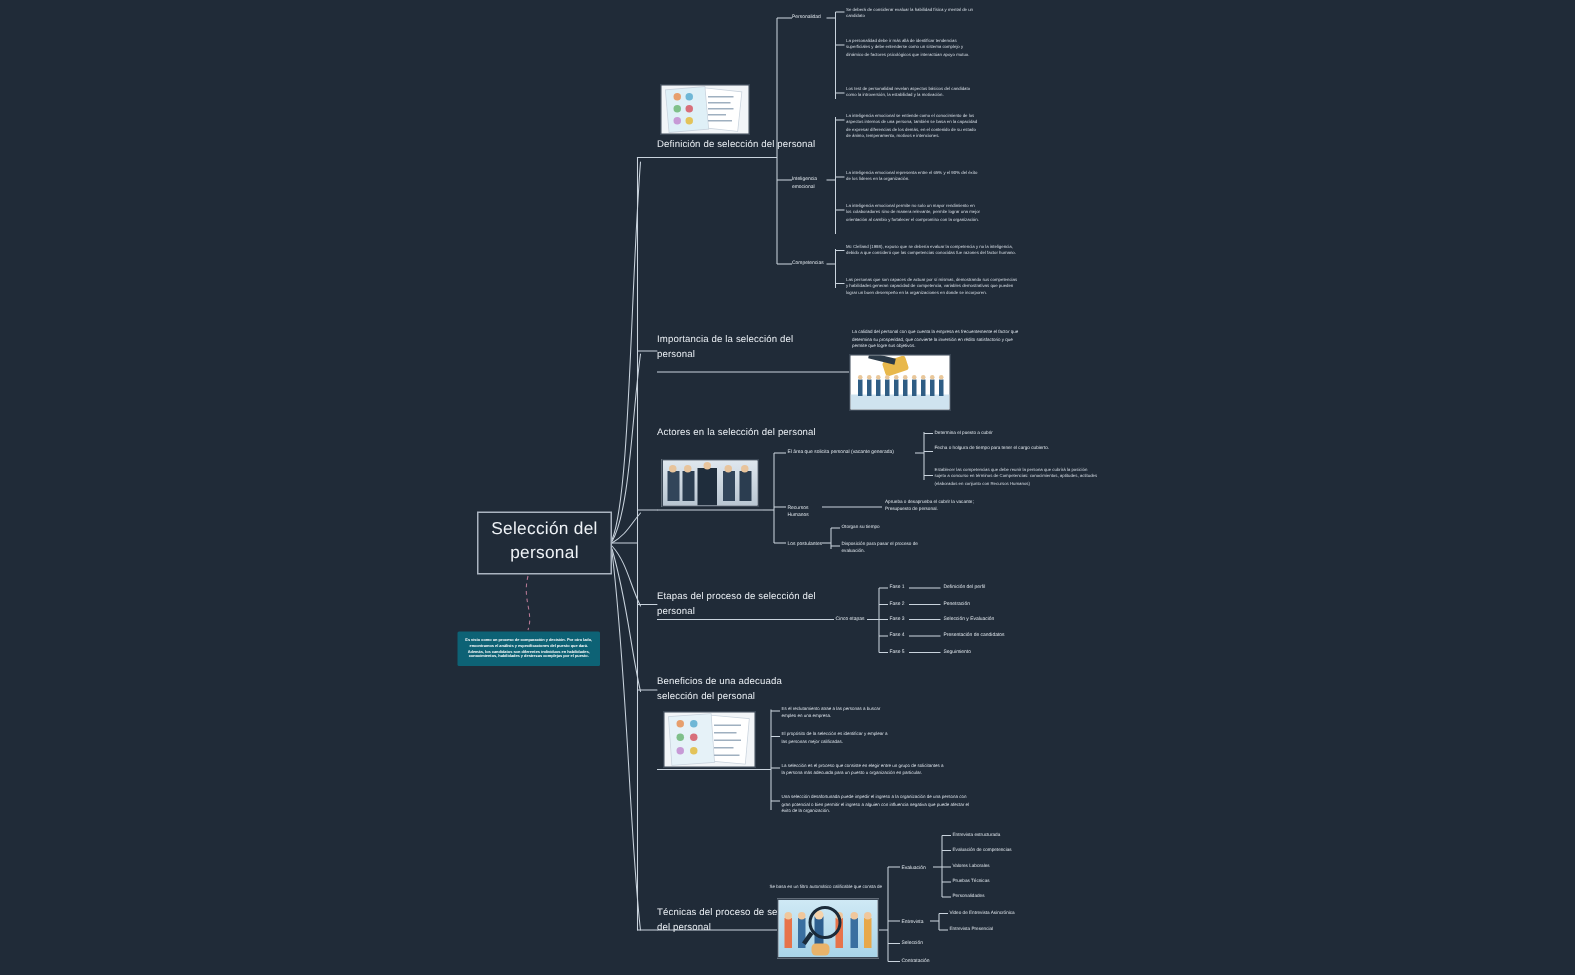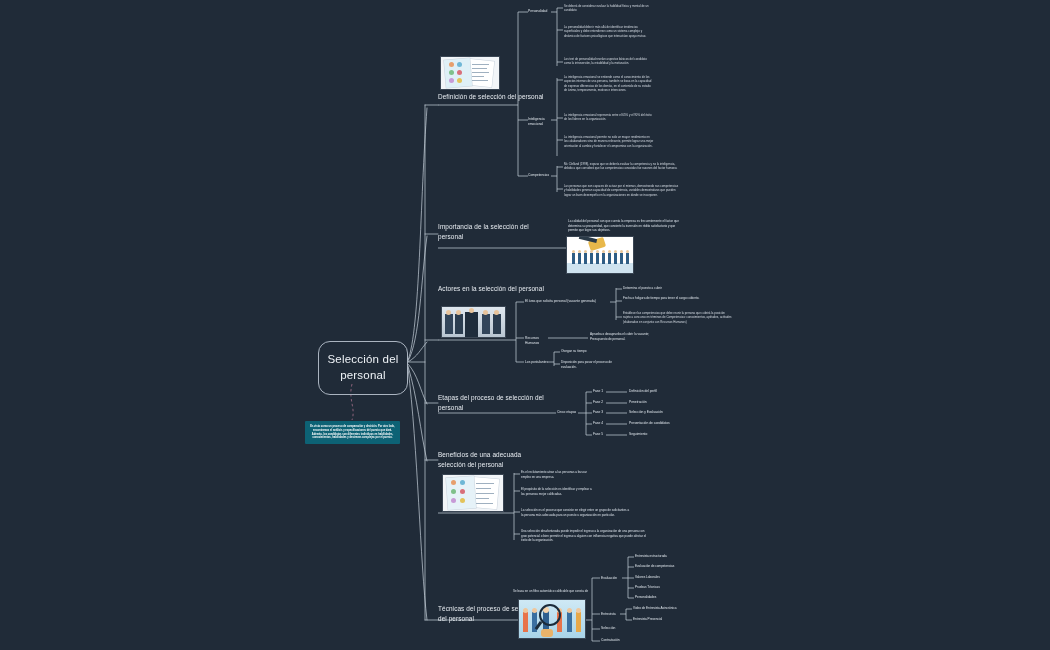--- a/index.html
+++ b/index.html
@@ -9,22 +9,22 @@
     font-family:"Liberation Sans", sans-serif;
     color:#e8ecf1;
     overflow:hidden;
     position:relative;
   }
   #canvas{position:absolute;inset:0;}
   svg.lines{position:absolute;left:0;top:0;width:1050px;height:650px;pointer-events:none;}
   .node{position:absolute;}
   
   #central{
-    left:318px;top:341px;width:90px;height:54px;
-    border:1px solid #aab4c0;border-radius:12px;
+    left:318px;top:341px;width:90px;height:42px;
+    border:1px solid #aab4c0;border-radius:0;
     display:flex;align-items:center;justify-content:center;text-align:center;
     font-size:11.5px;line-height:1.35;color:#eef2f6;letter-spacing:.2px;
     padding:2px 4px;box-sizing:border-box;
   }
   
   #teal-note{
     left:305px;top:421px;width:95px;
     background:#0d6275;color:#ffffff;
     font-size:2.6px;line-height:1.45;text-align:center;font-weight:bold;
     padding:4px 5px;box-sizing:border-box;border-radius:1px;

